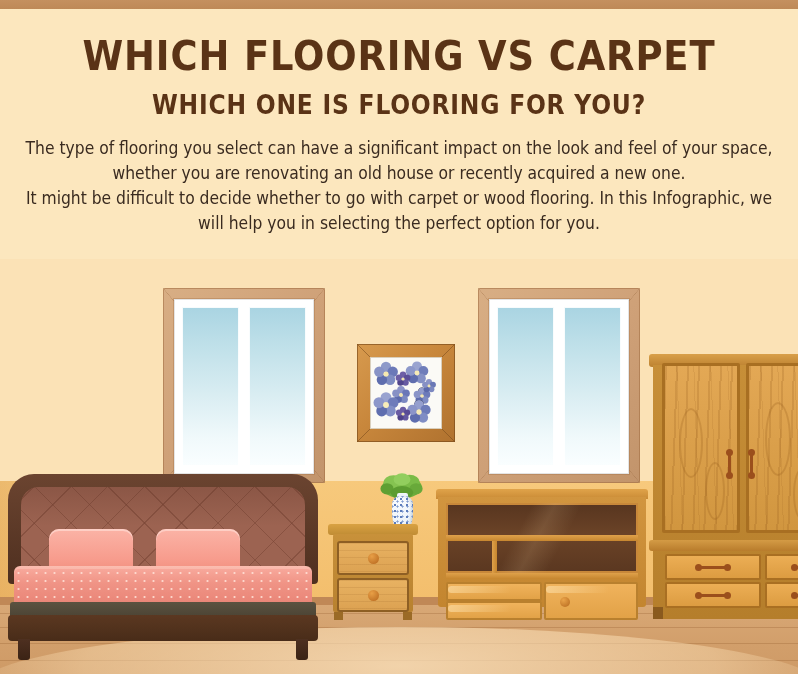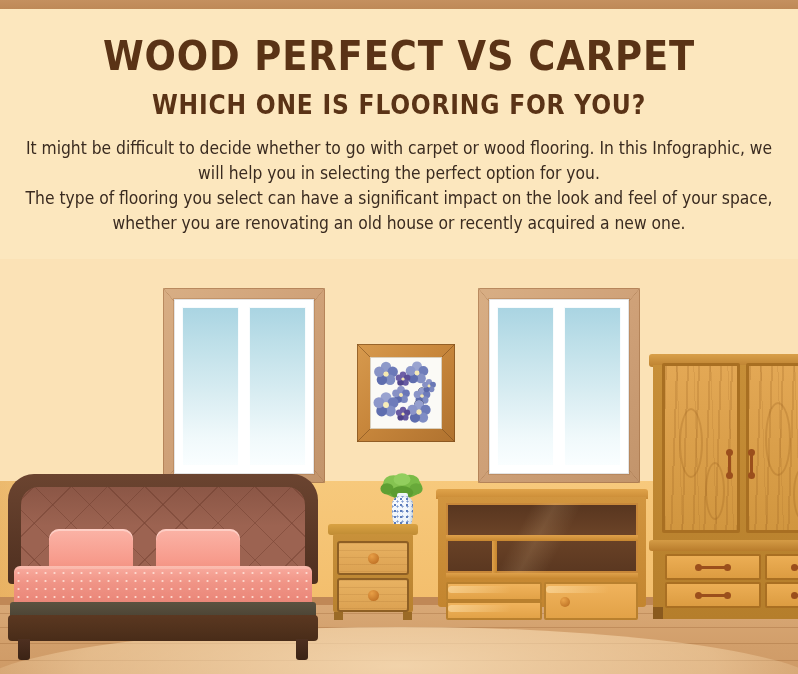--- a/index.html
+++ b/index.html
@@ -370,25 +370,25 @@
   }
 </style>
 </head>
 <body>
 
 <div id="poster">
 
   <div class="top-strip"></div>
 
   <div class="header">
-    <div class="title">WOOD PERFECT VS CARPET</div>
+    <div class="title">WHICH FLOORING VS CARPET</div>
     <div class="subtitle">WHICH ONE IS FLOORING FOR YOU?</div>
     <div class="body-copy">
+      <p>The type of flooring you select can have a significant impact on the look and feel of your space, whether you are renovating an old house or recently acquired a new one.</p>
       <p>It might be difficult to decide whether to go with carpet or wood flooring. In this Infographic, we will help you in selecting the perfect option for you.</p>
-      <p>The type of flooring you select can have a significant impact on the look and feel of your space, whether you are renovating an old house or recently acquired a new one.</p>
     </div>
   </div>
 
   <div class="room">
 
     <div class="wall-upper"></div>
     <div class="wall-lower"></div>
     <div class="wall-lower-shade"></div>
     <div class="baseboard"></div>
 

